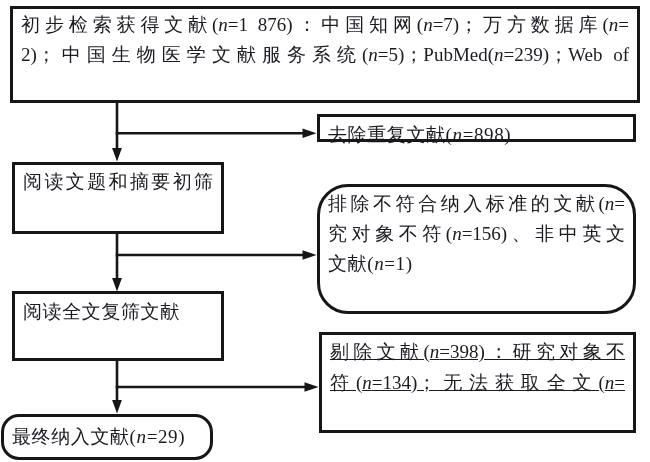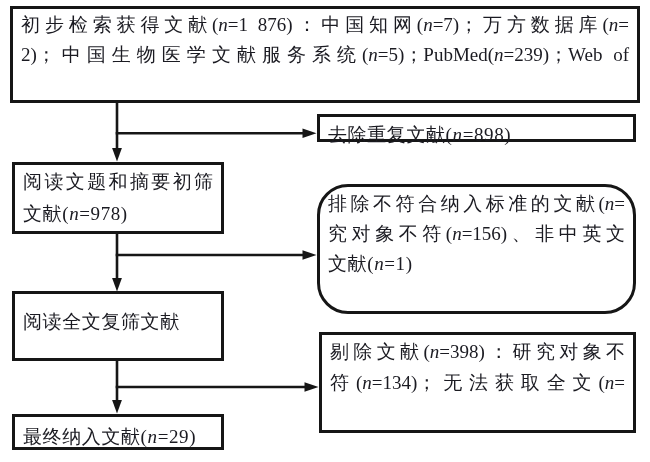--- a/index.html
+++ b/index.html
@@ -35,23 +35,23 @@
     white-space: normal;
     text-align: justify;
     text-align-last: justify;
   }
   .line i { font-style: italic; }
 
   .box-initial   { left: 10px;  top: 6px;   width: 630px; height: 97px;  line-height: 30px; padding-top: 1px; }
   .box-dedupe    { left: 317px; top: 114px; width: 319px; height: 28px;  line-height: 35px; }
   .box-titlescr  { left: 12px;  top: 162px; width: 212px; height: 72px;  line-height: 32px; padding-top: 1px; }
   .box-excluded  { left: 317px; top: 184px; width: 319px; height: 130px; line-height: 30px; padding-top: 2px; border-radius: 31px; }
-  .box-fulltext  { left: 12px;  top: 291px; width: 212px; height: 70px;  line-height: 31px; padding-top: 12px; }
-  .box-removed   { left: 319px; top: 332px; width: 317px; height: 101px; line-height: 31px; padding-top: 1px; }
-  .box-final     { left: 12px;  top: 414px; width: 212px; height: 36px;  line-height: 39px; }
+  .box-fulltext  { left: 12px;  top: 291px; width: 212px; height: 70px;  line-height: 31px; padding-top: 2px; }
+  .box-removed   { left: 319px; top: 332px; width: 317px; height: 101px; line-height: 31px; padding-top: 1px; text-decoration: underline; }
+  .box-final     { left: 1px;  top: 414px; width: 212px; height: 46px;  line-height: 39px; border-radius: 18px; }
 </style>
 </head>
 <body>
 
 <div class="canvas">
 
   <svg class="arrows" viewBox="0 0 650 462">
     <g stroke="#161616" stroke-width="2.6" fill="#161616">
       <line x1="117" y1="102" x2="117" y2="149"></line>
       <polygon points="112.1,148 121.9,148 117,161.5" stroke="none"></polygon>
@@ -82,21 +82,20 @@
       <div class="line stretch">初步检索获得文献(<i>n</i>=1 876)：中国知网(<i>n</i>=7)；万方数据库(<i>n</i>=</div>
       <div class="line stretch">2)；中国生物医学文献服务系统(<i>n</i>=5)；PubMed(<i>n</i>=239)；Web of</div>
     </div>
 
   <div class="box box-dedupe">
     <div class="line single">去除重复文献(<i>n</i>=898)</div>
   </div>
 
   <div class="box box-titlescr">
       <div class="line stretch">阅读文题和摘要初筛</div>
-      <div class="line">文献(<i>n</i>=978)</div>
     </div>
 
   <div class="box box-excluded">
       <div class="line stretch">排除不符合纳入标准的文献(<i>n</i>=</div>
       <div class="line stretch">究对象不符(<i>n</i>=156)、非中英文</div>
       <div class="line">文献(<i>n</i>=1)</div>
     </div>
 
   <div class="box box-fulltext">
       <div class="line">阅读全文复筛文献</div>

